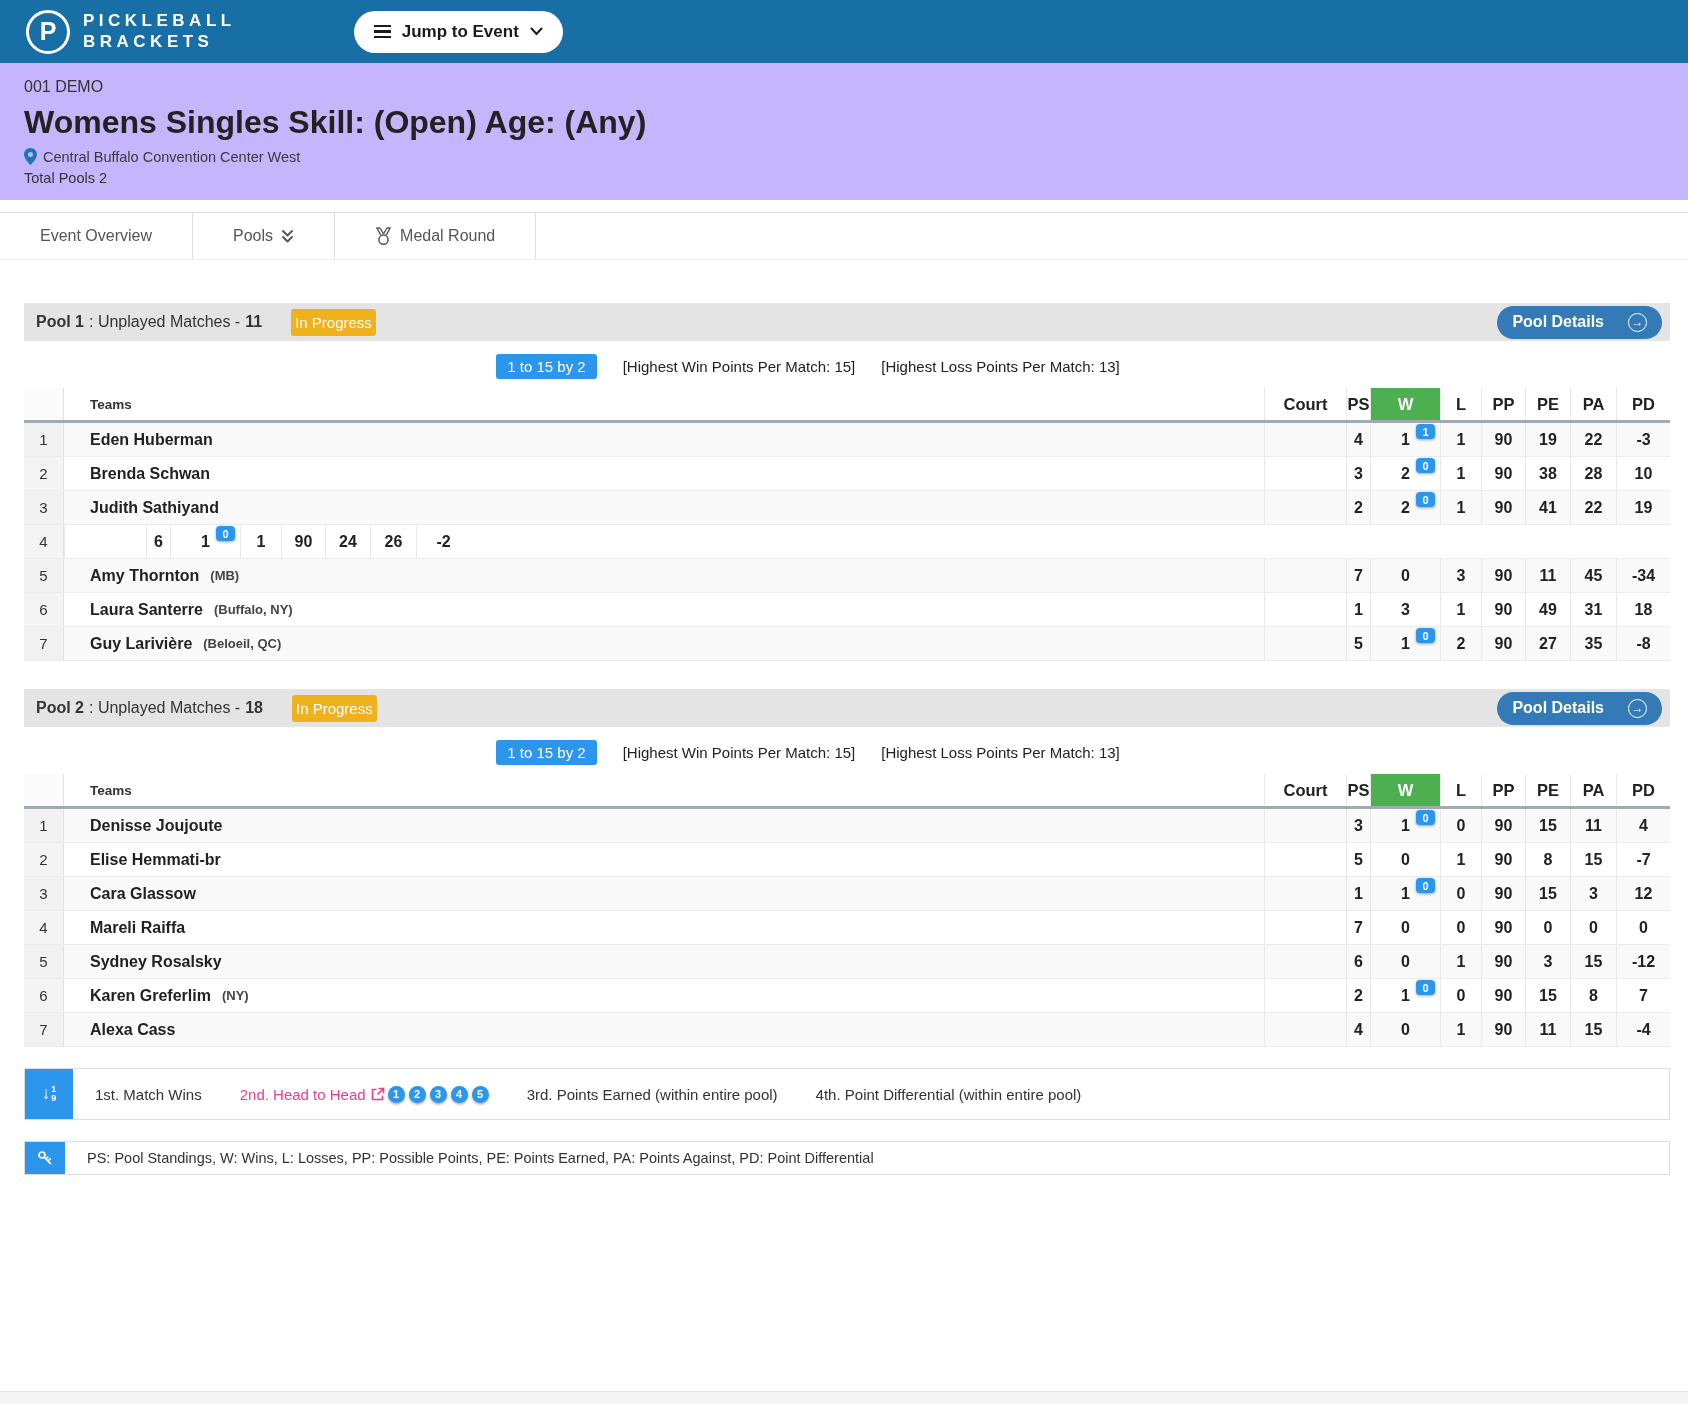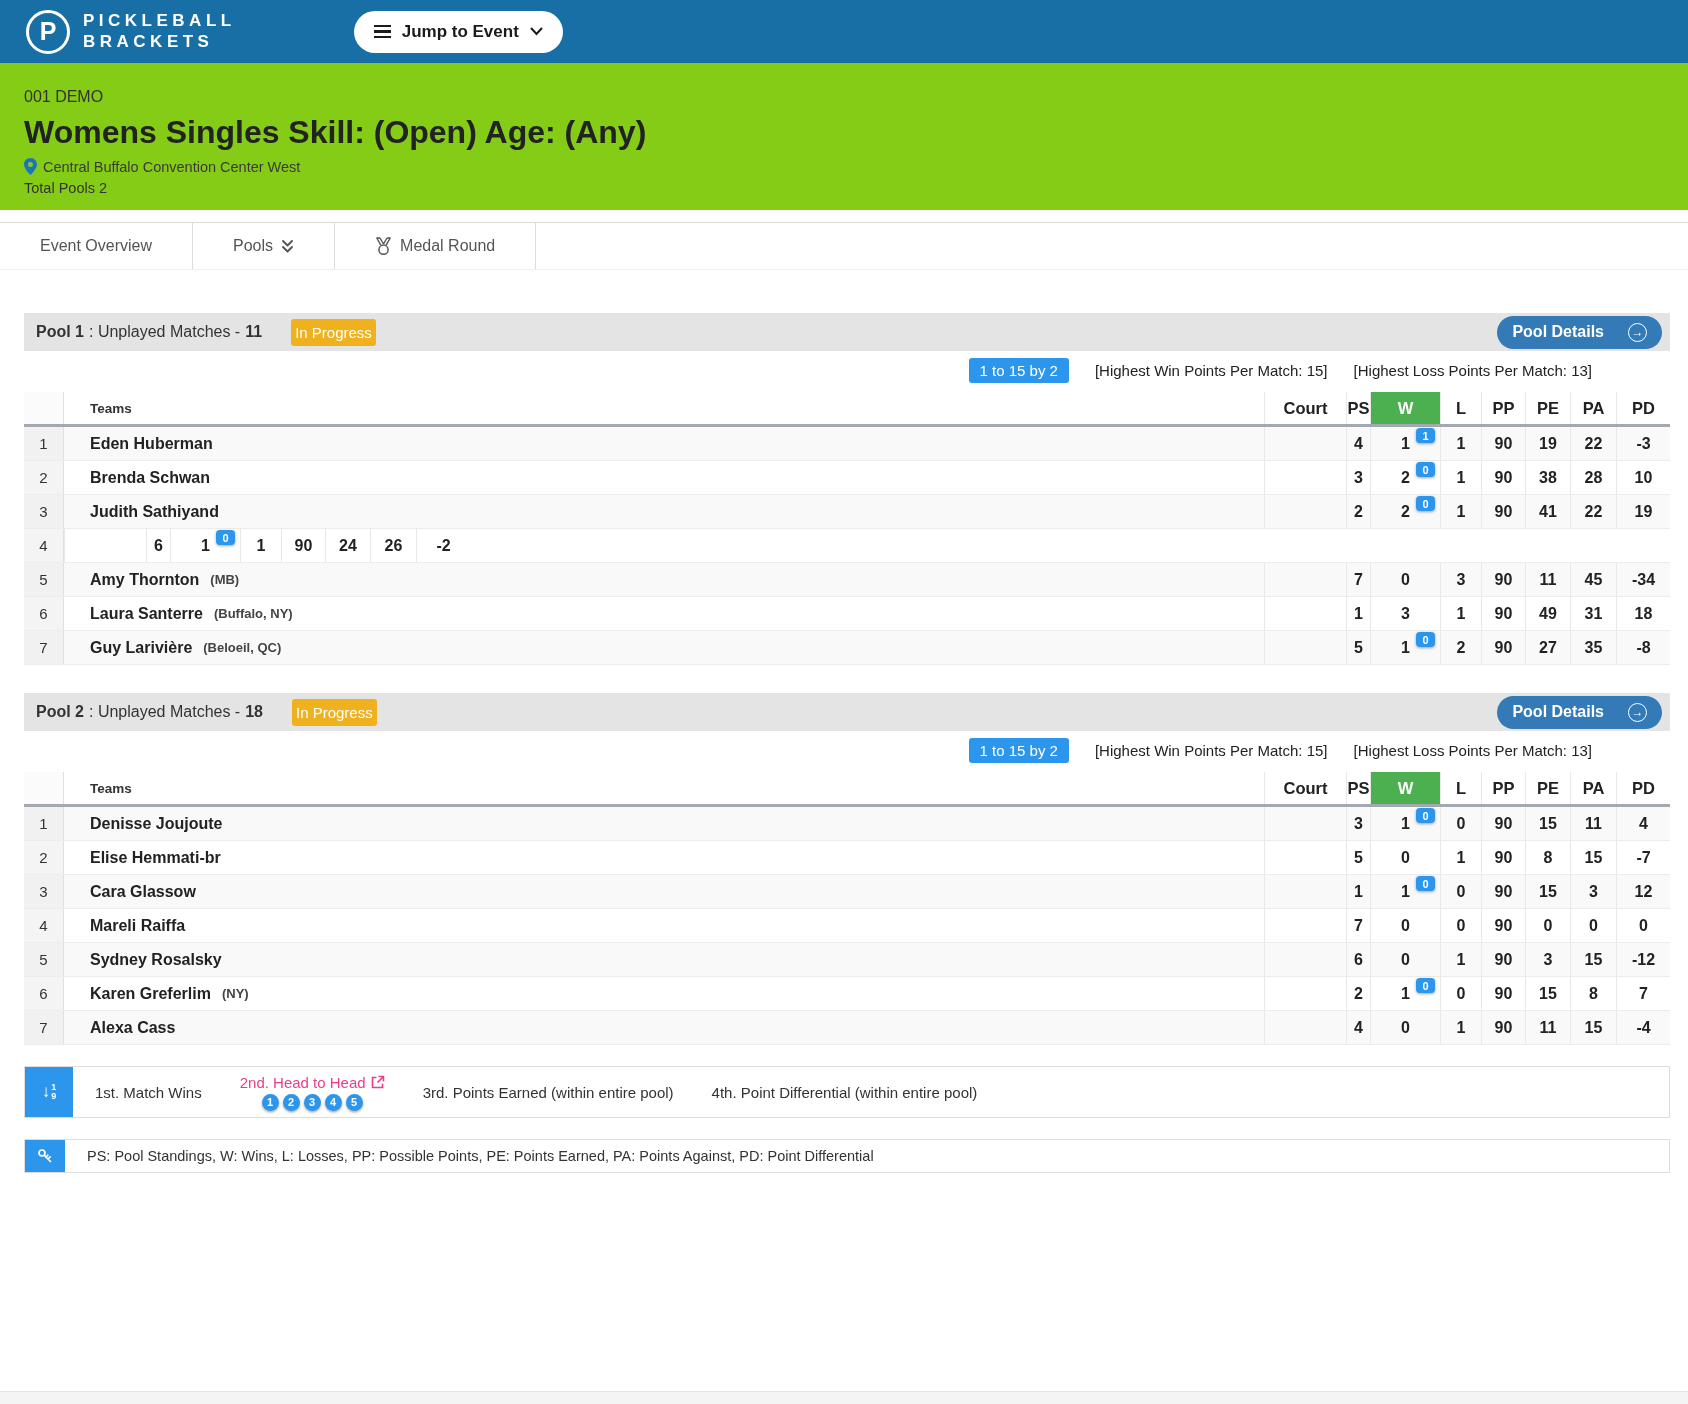--- a/index.html
+++ b/index.html
@@ -21,21 +21,21 @@
   .jump-btn {
     margin-left:118px; background:#fff; border:none; cursor:pointer;
     height:42px; border-radius:21px; padding:0 20px;
     display:flex; align-items:center; gap:11px;
     font-family:inherit; font-size:17px; font-weight:600; color:#1b1b1b;
   }
   .hamburger { display:flex; flex-direction:column; gap:3.5px; }
   .hamburger i { display:block; width:17px; height:2.2px; background:#1b1b1b; }
 
   
-  .event-band { background:#84cc16; padding:25px 24px 14px 24px; }
+  .event-band { background:#c4b5fd; padding:15px 24px 14px 24px; }
   .event-code { font-size:16px; color:#333; }
   .event-title { font-size:32px; font-weight:bold; color:#222; margin-top:8px; }
   .event-venue { display:flex; align-items:center; gap:6px; font-size:14.5px; color:#3a3a3a; margin-top:7px; }
   .event-pools { font-size:14.5px; color:#333; margin-top:5px; }
 
   
   .tabs { display:flex; border-top:1px solid #ddd; border-bottom:1px solid #f0f0f0; margin-top:12px; }
   .tab { height:46px; padding:0 40px; display:flex; align-items:center; gap:8px;
          font-size:16px; color:#555; border-right:1px solid #ddd; cursor:pointer; background:#fff; }
 
@@ -49,22 +49,22 @@
   .status-badge { background:#F0B11E; color:#fff; font-size:15px; padding:5px 4px; border-radius:3px; margin-left:29px; }
   .pool-details-btn {
     margin-left:auto; background:#337AB7; color:#fff; border:none; cursor:pointer;
     height:33px; border-radius:17px; padding:0 15px;
     display:flex; align-items:center; gap:24px;
     font-family:inherit; font-size:16px; font-weight:600;
   }
   .arrow-circle { width:19px; height:19px; border:1.8px solid #fff; border-radius:50%;
                   display:flex; align-items:center; justify-content:center; font-size:12px; line-height:1; }
 
-  .scoring-row { display:flex; align-items:center; gap:26px; justify-content:flex-end;
-                 padding-right:78px; margin-top:7px; font-size:15px; color:#222; }
+  .scoring-row { display:flex; align-items:center; gap:26px; justify-content:center;
+                 padding-right:78px; margin-top:13px; font-size:15px; color:#222; }
   .scoring-badge { background:#2B96EC; color:#fff; padding:4px 11px; border-radius:3px; font-size:15px; }
 
   
   .ptable { margin-top:9px; }
   .thead { display:flex; align-items:stretch; height:35px; border-bottom:3px solid #A3A9B0; }
   .thead > div { display:flex; align-items:center; justify-content:center; font-weight:bold; font-size:16.5px; color:#222; }
   .thead .c-team { justify-content:flex-start; font-size:13.5px; color:#333; }
   .thead .green { background:#4CAF50; color:#fff; }
   .trow { display:flex; align-items:stretch; height:34px; border-bottom:1px solid #ececec; background:#fff; }
   .trow.odd { background:#f9f9f9; }
@@ -92,21 +92,21 @@
   .note-box.tall { min-height:52px; }
   .note-box.short { min-height:34px; }
   .note-icon { width:48px; background:#2B96EC; color:#fff; flex-shrink:0;
                display:flex; align-items:center; justify-content:center; }
   .note-box.short .note-icon { width:40px; }
   .note-content { display:flex; align-items:center; gap:38px; padding:4px 22px; font-size:15px; color:#333; }
   .note-box.short .note-content { font-size:14.5px; gap:0; }
   .sort-icon { display:flex; align-items:center; gap:1px; }
   .sort-icon .arr { font-size:17px; font-weight:bold; }
   .sort-icon .nums { display:flex; flex-direction:column; line-height:1; font-size:9px; font-weight:bold; }
-  .h2h { display:flex; flex-direction:column; align-items:center; gap:3px; }
+  .h2h { display:flex; flex-direction:row; align-items:center; gap:3px; }
   .h2h-title { color:#E83E8C; font-size:15px; display:flex; align-items:center; gap:5px; cursor:pointer; }
   .h2h-steps { display:flex; gap:4px; }
   .step-circle { width:17px; height:17px; border-radius:50%; background:#2B96EC; color:#fff;
                  font-size:11px; font-weight:bold; display:flex; align-items:center; justify-content:center;
                  box-shadow:0 1.5px 2.5px rgba(0,0,0,.35); }
 
   .bottom-strip { position:absolute; left:0; right:0; bottom:0; height:13px;
                   background:#f4f4f4; border-top:1px solid #e3e3e3; }
 </style>
 </head>

